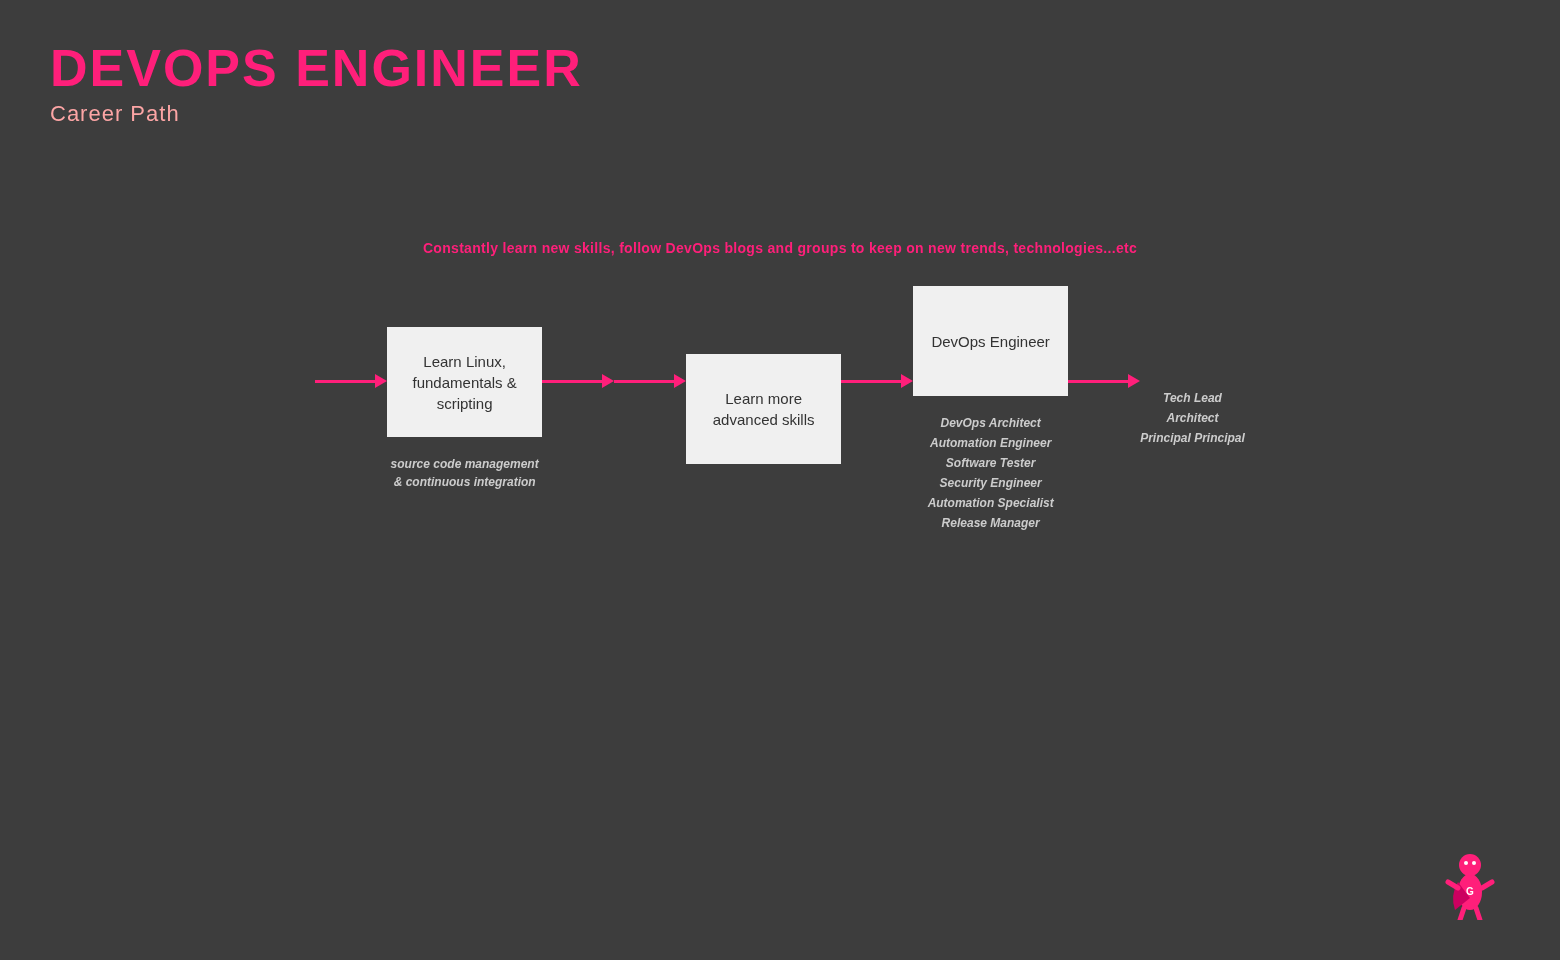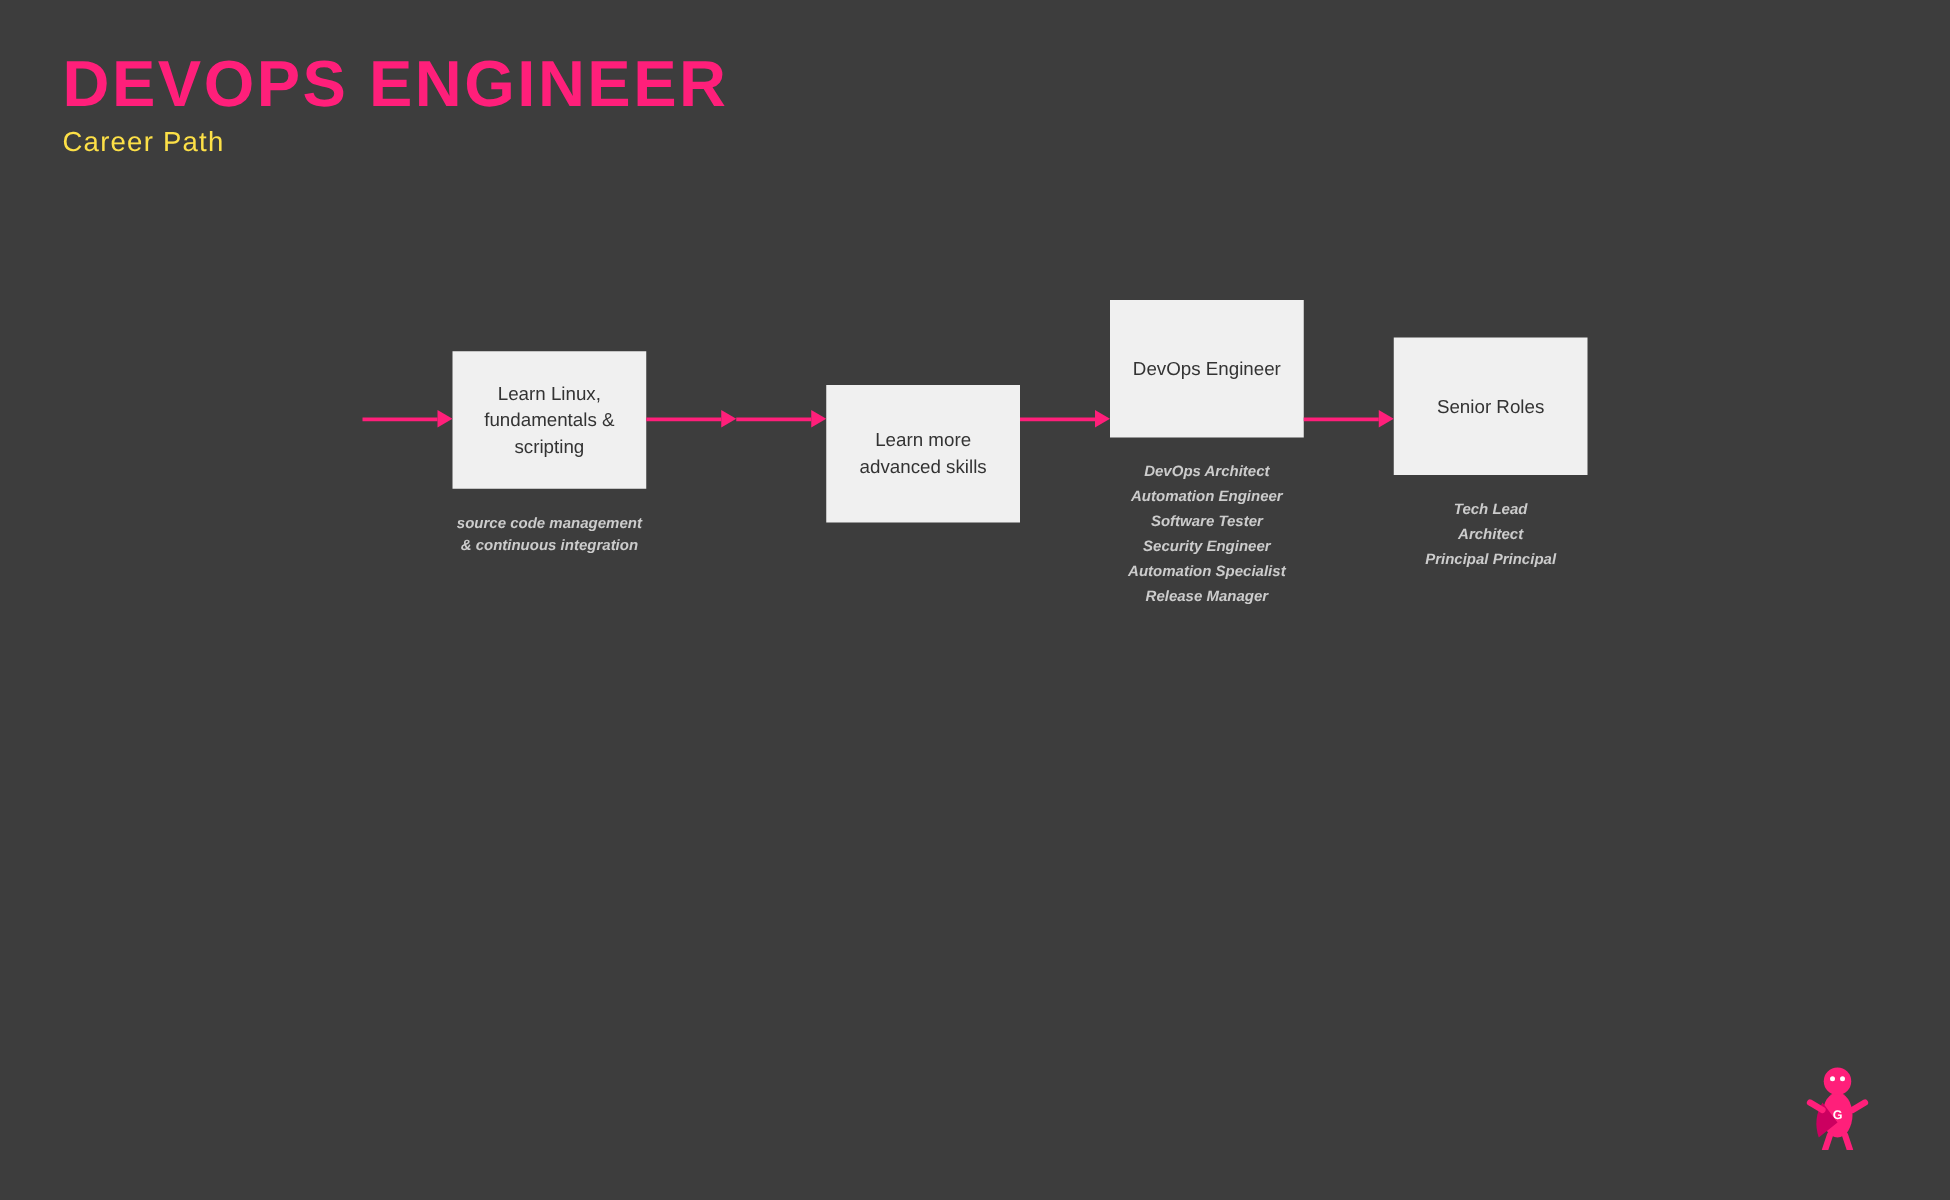--- a/index.html
+++ b/index.html
@@ -21,21 +21,21 @@
       font-size: 52px;
       font-weight: 900;
       color: #ff1f7a;
       letter-spacing: 2px;
       text-transform: uppercase;
       line-height: 1.1;
     }
 
     .sub-title {
       font-size: 22px;
-      color: #fde047;
+      color: #fca5a5;
       font-weight: 300;
       margin-top: 4px;
       letter-spacing: 1px;
     }
 
     .career-section {
       position: absolute;
       top: 240px;
       left: 0;
       right: 0;
@@ -141,20 +141,21 @@
   </style>
 </head>
 <body>
 
 <div class="header">
   <h1 class="main-title">DEVOPS ENGINEER</h1>
   <p class="sub-title">Career Path</p>
 </div>
 
 <div class="career-section">
+  <p class="tagline">Constantly learn new skills, follow DevOps blogs and groups to keep on new trends, technologies...etc</p>
 
   <div class="flow-container">
 
 
     <div class="connector">
       <div class="connector-line"></div>
       <div class="connector-arrow"></div>
     </div>
 
     <div class="step-wrapper">
@@ -201,23 +202,20 @@
         <span>Release Manager</span>
       </div>
     </div>
 
     <div class="connector">
       <div class="connector-line"></div>
       <div class="connector-arrow"></div>
     </div>
 
     <div class="step-wrapper">
-      <div class="step-box">
-        <span class="step-box-label">Senior Roles</span>
-      </div>
       <div class="step-description sub-roles">
         <span>Tech Lead</span>
         <span>Architect</span>
         <span>Principal Principal</span>
       </div>
     </div>
 
   </div>
 </div>
 

